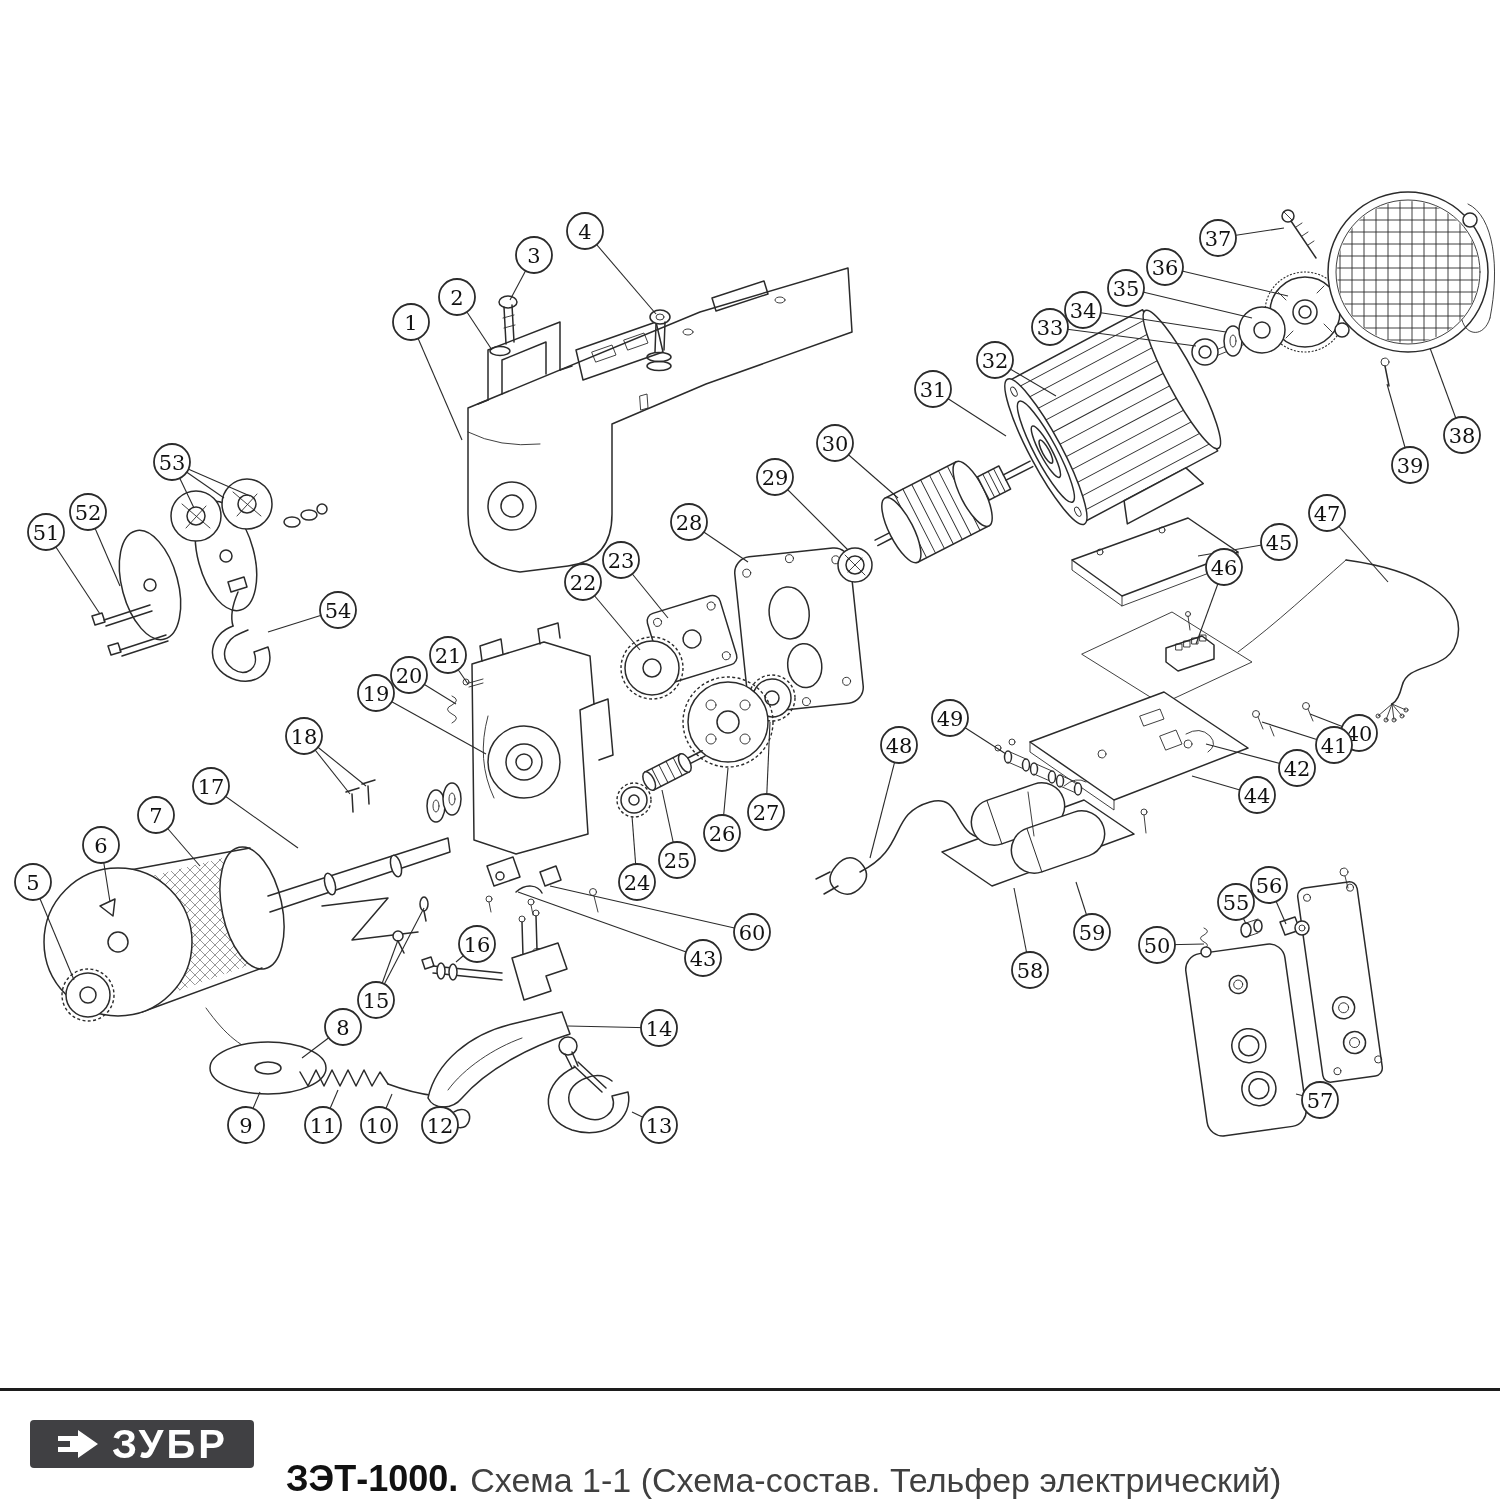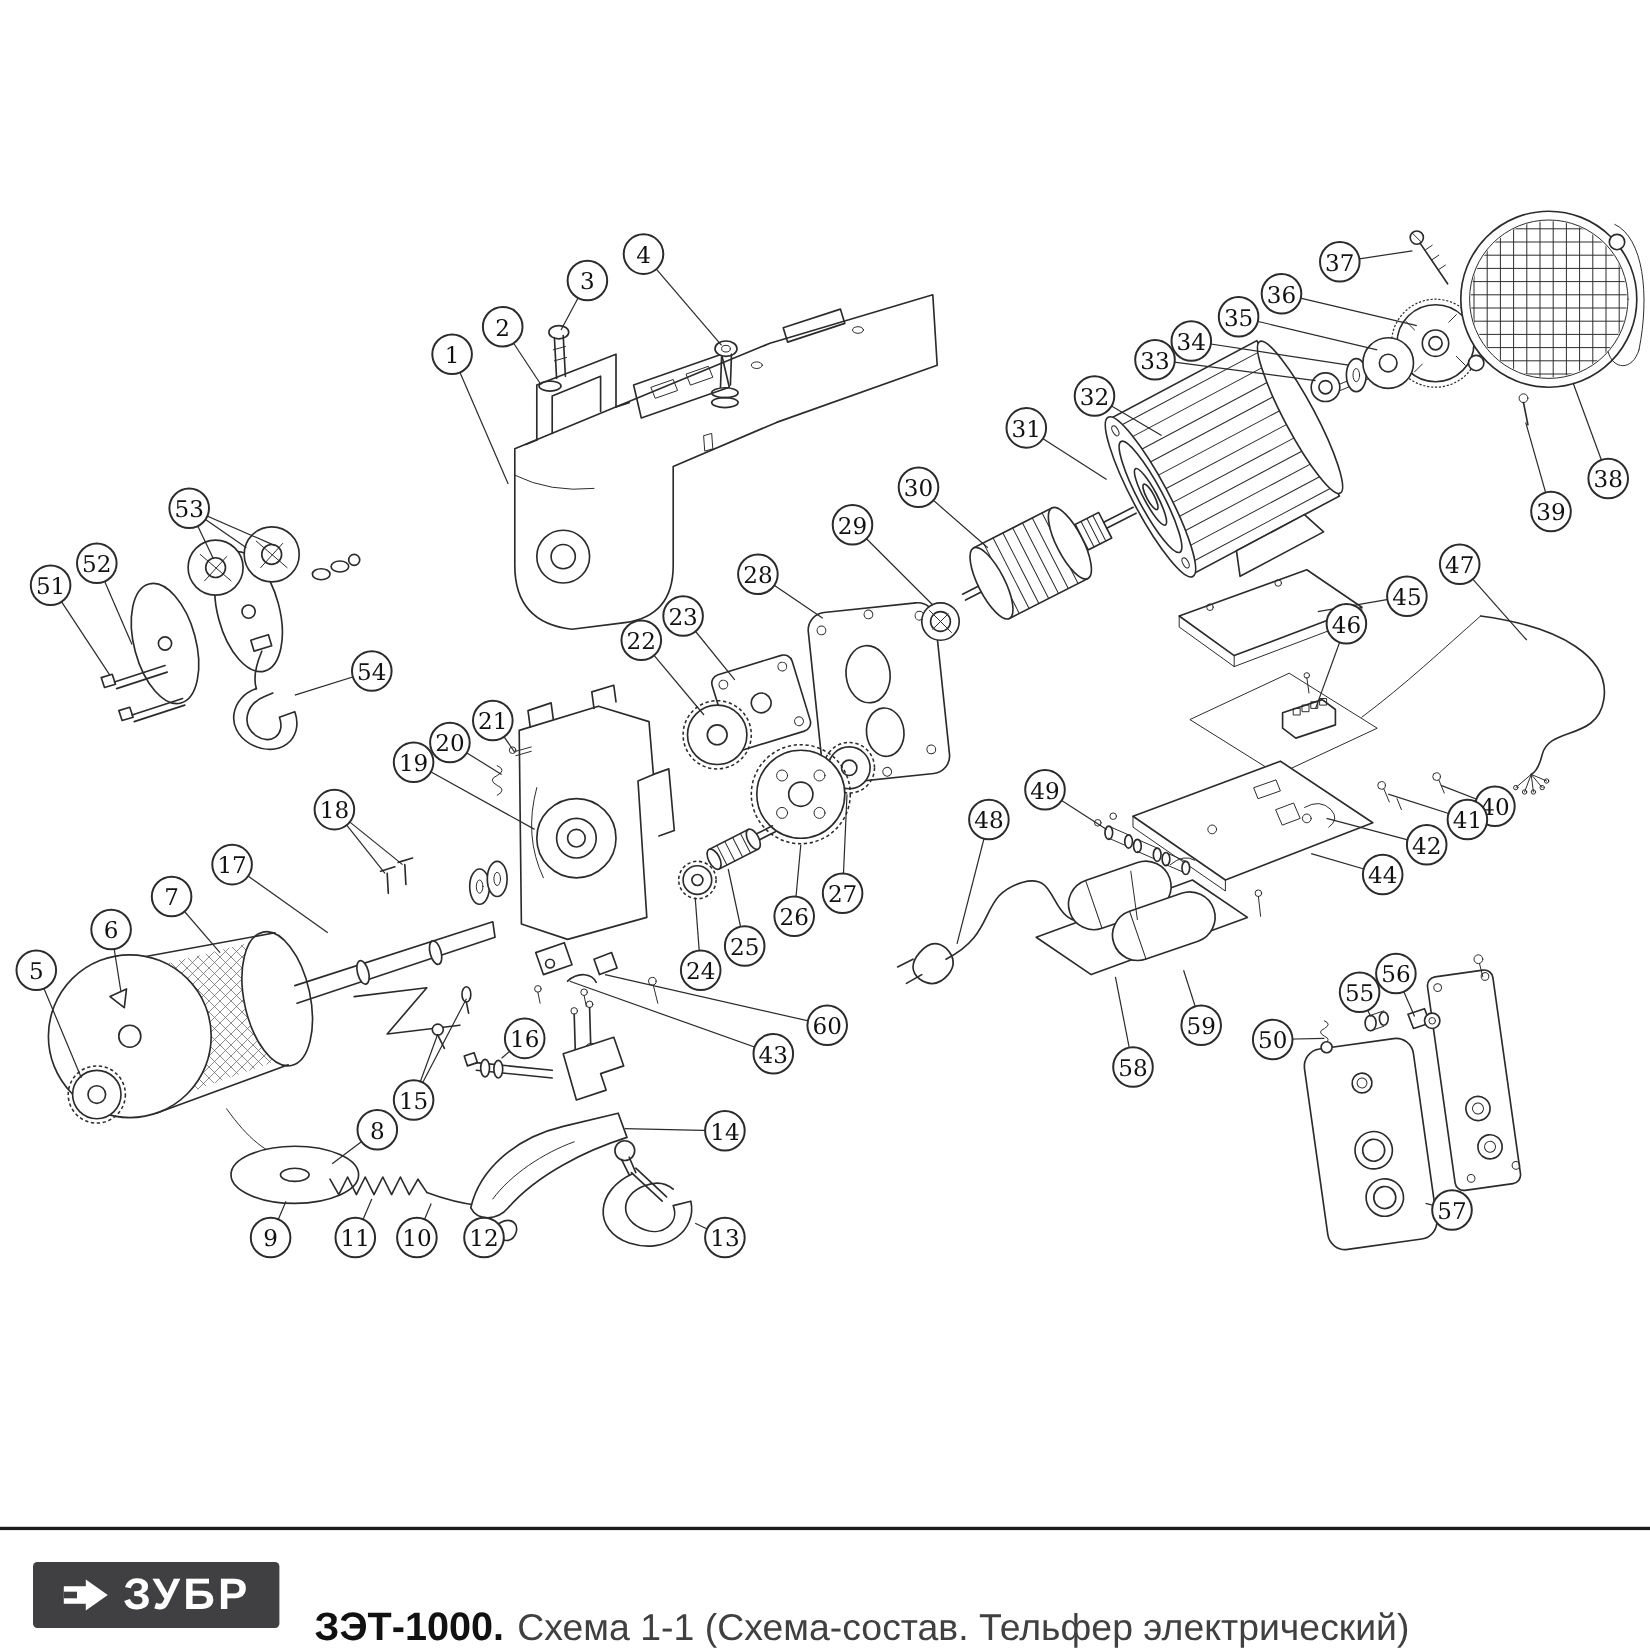--- a/index.html
+++ b/index.html
@@ -15,21 +15,21 @@
   .teeth{fill:none;stroke:#2b2b2b;stroke-width:1.4;stroke-dasharray:3 2.4;}
   .fine{fill:none;stroke:#2b2b2b;stroke-width:1.1;stroke-dasharray:2 1.6;}
   .leader{stroke:#2b2b2b;stroke-width:1.1;fill:none;}
   .callout-circle{fill:#ffffff;stroke:#2b2b2b;stroke-width:1.8;}
   .callout-num{font-family:"DejaVu Serif",serif;font-size:21px;fill:#111;
                text-anchor:middle;dominant-baseline:central;}
 
   
   .footer{position:absolute;left:0;top:1388px;width:1500px;height:112px;background:#fff;}
   .footer-rule{position:absolute;left:0;top:0;width:1500px;height:3px;background:#1d1d1d;}
-  .logo-badge{position:absolute;left:30px;top:32px;width:224px;height:60px;background:#404043;
+  .logo-badge{position:absolute;left:30px;top:32px;width:224px;height:48px;background:#404043;
               border-radius:4px;display:flex;align-items:center;justify-content:center;gap:12px;}
   .logo-text{color:#ffffff;font-weight:bold;font-size:40px;letter-spacing:3px;line-height:1;}
   .caption{position:absolute;left:286px;top:0;height:112px;display:flex;align-items:flex-end;gap:12px;}
   .caption-model{font-size:36px;font-weight:bold;color:#111111;}
   .caption-text{font-size:34px;color:#404040;}
 </style>
 </head>
 <body>
 
 <div class="stage">

